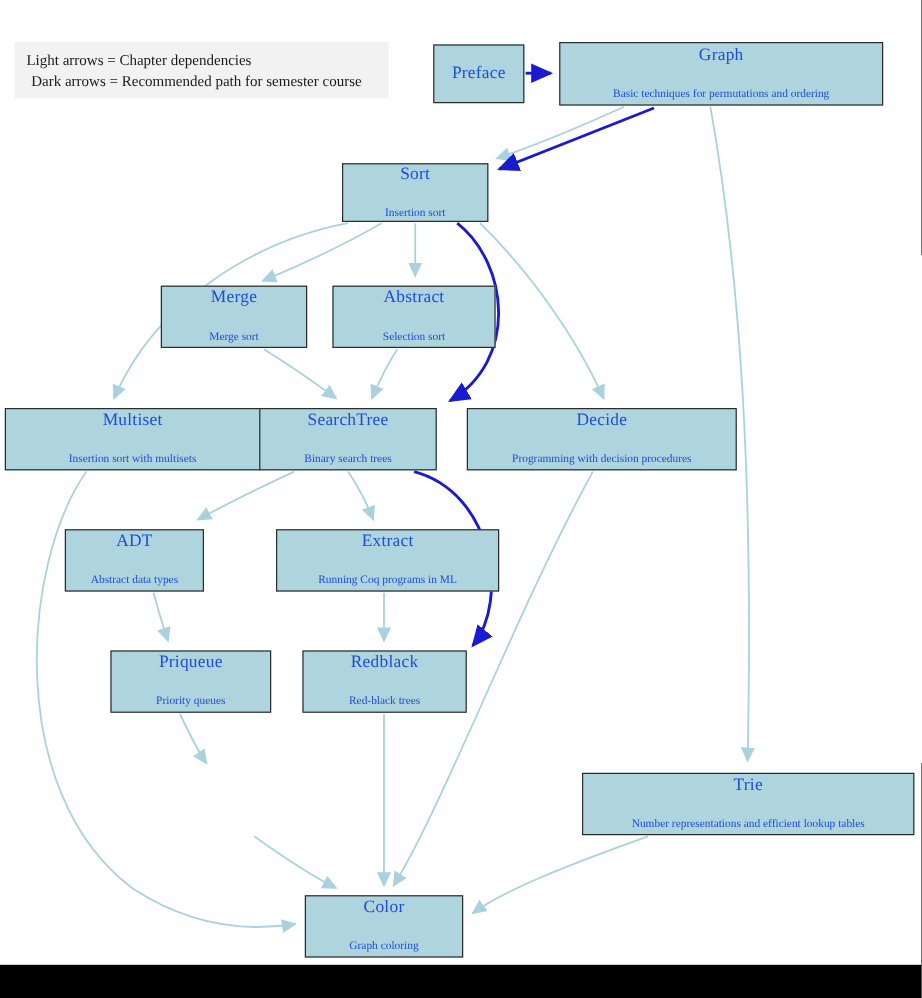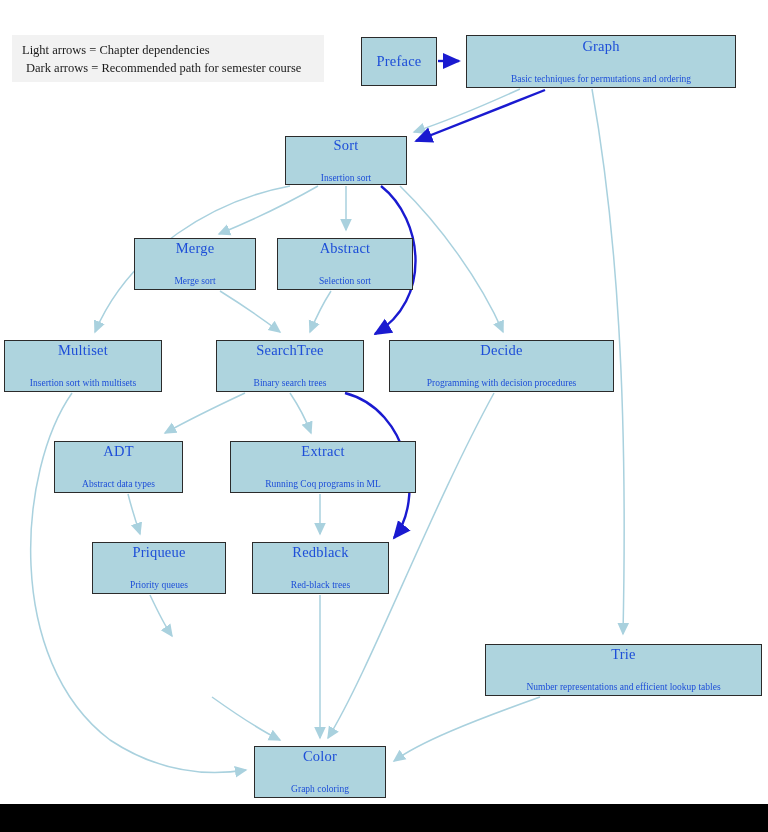--- a/index.html
+++ b/index.html
@@ -140,36 +140,36 @@
   <div class="node" style="left:134px;top:238px;width:122px;height:52px;">
     <div class="title">Merge</div>
     <div class="subtitle">Merge sort</div>
   </div>
 
   <div class="node" style="left:277px;top:238px;width:136px;height:52px;">
     <div class="title">Abstract</div>
     <div class="subtitle">Selection sort</div>
   </div>
 
-  <div class="node" style="left:4px;top:340px;width:158px;height:52px;">
+  <div class="node" style="left:4px;top:340px;width:213px;height:52px;">
     <div class="title">Multiset</div>
     <div class="subtitle">Insertion sort with multisets</div>
   </div>
 
   <div class="node" style="left:216px;top:340px;width:148px;height:52px;">
     <div class="title">SearchTree</div>
     <div class="subtitle">Binary search trees</div>
   </div>
 
   <div class="node" style="left:389px;top:340px;width:225px;height:52px;">
     <div class="title">Decide</div>
     <div class="subtitle">Programming with decision procedures</div>
   </div>
 
-  <div class="node" style="left:54px;top:441px;width:129px;height:52px;">
+  <div class="node" style="left:54px;top:441px;width:116px;height:52px;">
     <div class="title">ADT</div>
     <div class="subtitle">Abstract data types</div>
   </div>
 
   <div class="node" style="left:230px;top:441px;width:186px;height:52px;">
     <div class="title">Extract</div>
     <div class="subtitle">Running Coq programs in ML</div>
   </div>
 
   <div class="node" style="left:92px;top:542px;width:134px;height:52px;">

